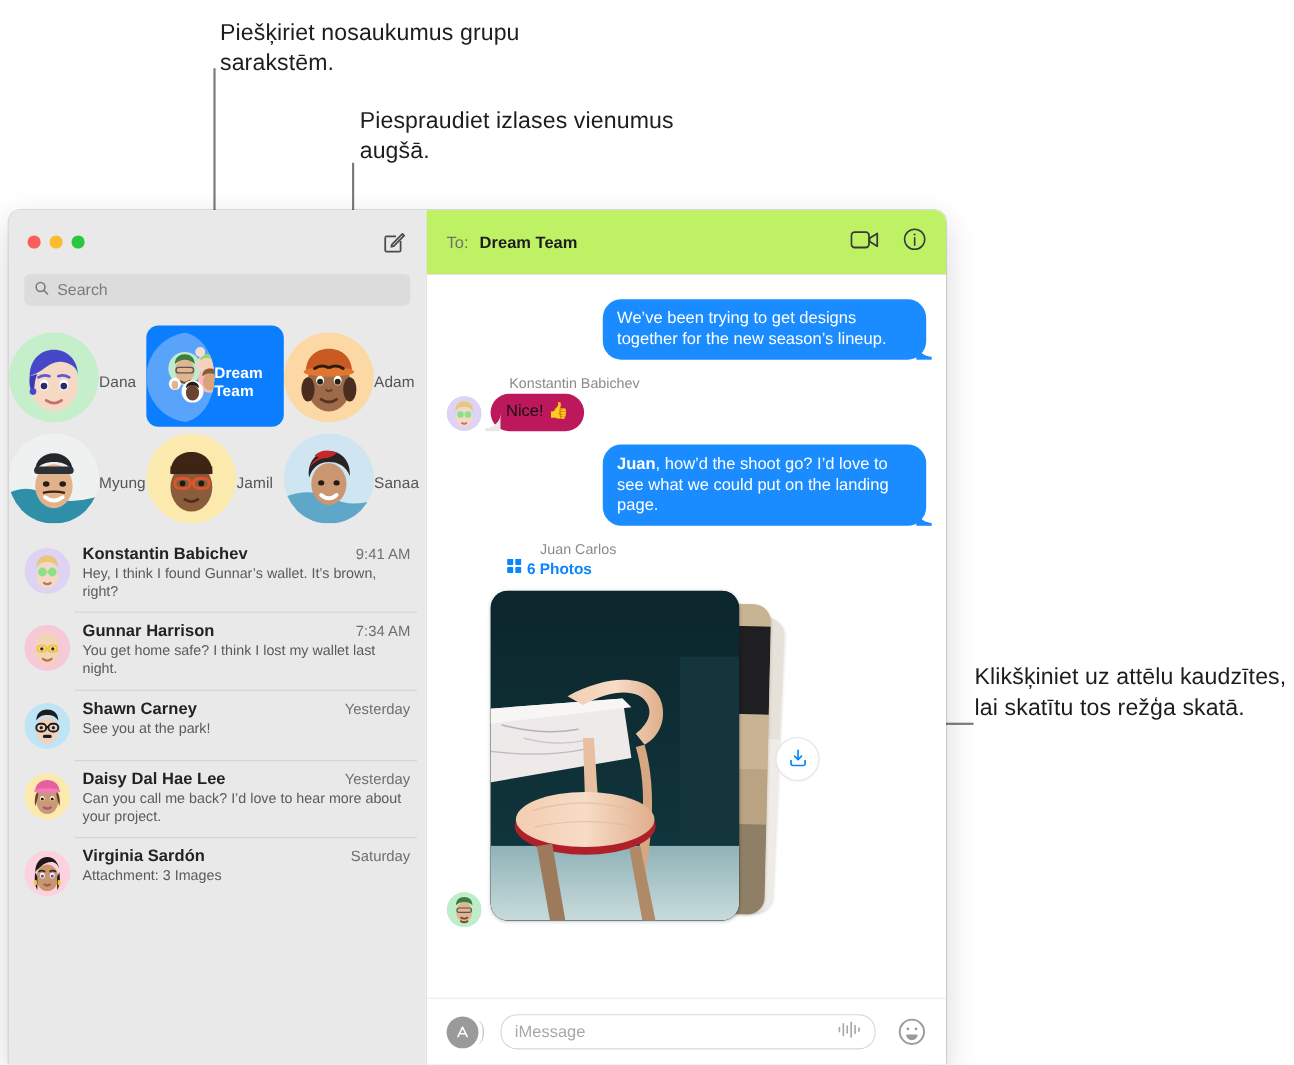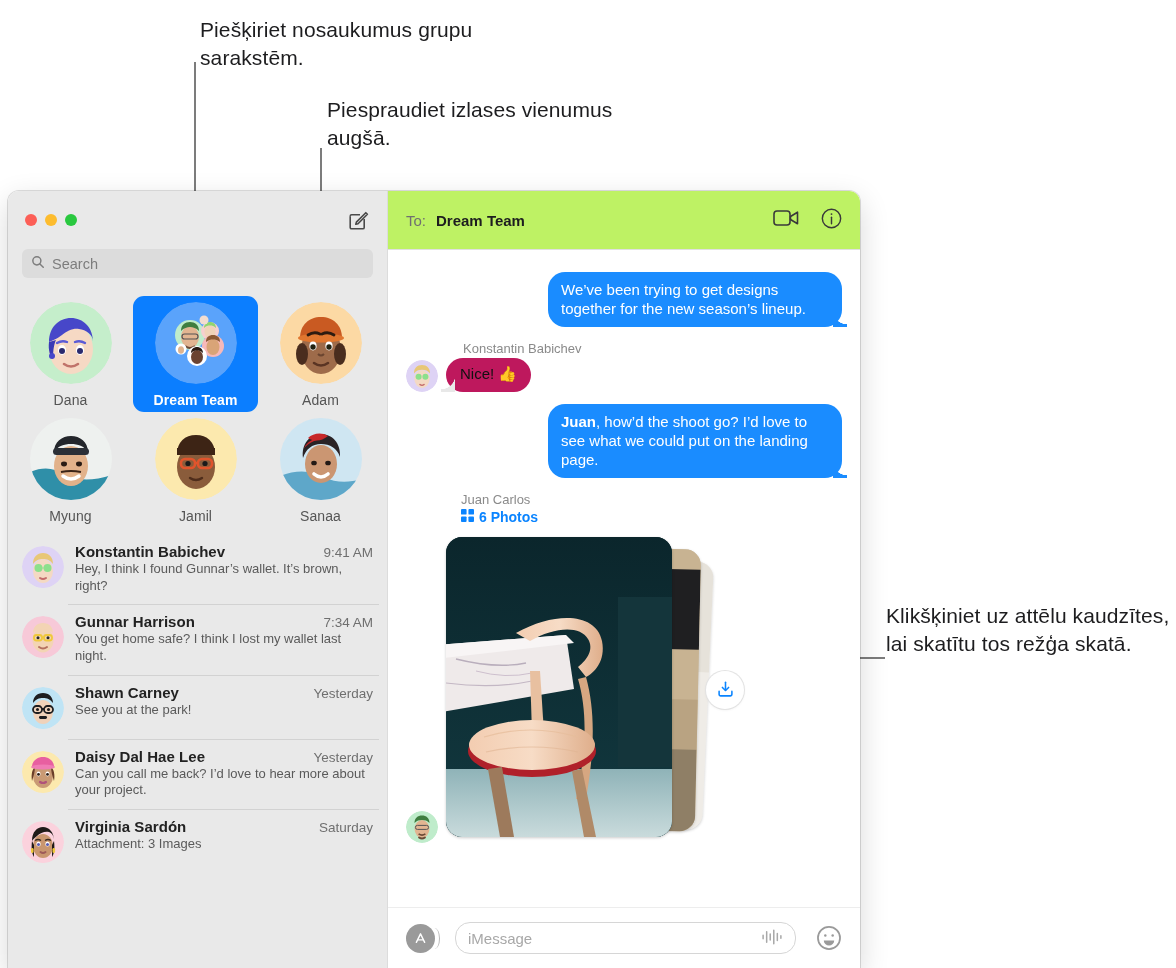--- a/index.html
+++ b/index.html
@@ -42,21 +42,21 @@
 
   #search-row{padding:0 14px 10px 14px;}
   #search-field{
     height:29px;border-radius:6px;background:#dcdcdc;display:flex;align-items:center;
     padding:0 9px;gap:7px;color:#7d7d7d;font-size:14.5px;
   }
   #search-field .sicon{flex:0 0 14px;display:block;}
 
   #pins{padding:8px 0 6px 0;}
   .pin-row{display:flex;}
-  .pin{width:125px;display:flex;flex-direction:column;align-items:center;padding:6px 0 4px 0;border-radius:11px;cursor:pointer;}
+  .pin{width:125px;display:flex;flex-direction:row;align-items:center;padding:6px 0 4px 0;border-radius:11px;cursor:pointer;}
   .pin.selected{background:#0b7eff;}
   .pin .pin-av{width:82px;height:82px;border-radius:50%;overflow:hidden;position:relative;}
   .pin .pin-label{margin-top:8px;font-size:14px;color:#555;letter-spacing:.1px;}
   .pin.selected .pin-label{color:#fff;font-weight:600;}
 
   
   #conv-list{flex:1;overflow:hidden;}
   .conv{display:flex;gap:11px;padding:9px 14px 10px 14px;position:relative;cursor:pointer;}
   .conv + .conv::before{content:"";position:absolute;left:60px;right:8px;top:0;height:1px;background:#d2d2d2;}
   .conv .av{width:42px;height:42px;border-radius:50%;flex:0 0 42px;overflow:hidden;margin-top:3px;}
@@ -92,21 +92,21 @@
     background:#be185d;color:#111;border-radius:17px;padding:7px 14px 8px 14px;
     font-size:15px;line-height:1.25;position:relative;
   }
   .bub-in::after{
     content:"";position:absolute;left:-5px;bottom:0;width:14px;height:17px;
     background:radial-gradient(circle at 0 0, transparent 14px, #e8e8e8 14.5px);
   }
 
   
   #photo-block{margin-top:2px;}
-  .ph-name{font-size:13px;color:#8a8a8a;margin-left:55px;}
+  .ph-name{font-size:13px;color:#8a8a8a;margin-left:85px;}
   .ph-count{display:flex;align-items:center;gap:5px;margin-left:55px;margin-top:1px;}
   .ph-count .label{font-size:14px;color:#0a84ff;font-weight:600;}
   #stack-row{display:flex;align-items:flex-end;gap:8px;margin-top:5px;position:relative;}
   #stack-row .av{width:32px;height:32px;border-radius:50%;flex:0 0 32px;overflow:hidden;}
   #stack{position:relative;width:268px;height:312px;}
   .layer{position:absolute;border-radius:16px;overflow:hidden;box-shadow:0 1px 3px rgba(0,0,0,.2);}
   #layer3{left:26px;top:26px;width:236px;height:268px;transform:rotate(2.6deg);background:#f2f0ed;}
   #layer2{left:14px;top:16px;width:238px;height:282px;transform:rotate(1.3deg);background:#cbb99a;}
   #layer1{left:0;top:6px;width:226px;height:300px;background:#0f2b30;}
   #download-button{

